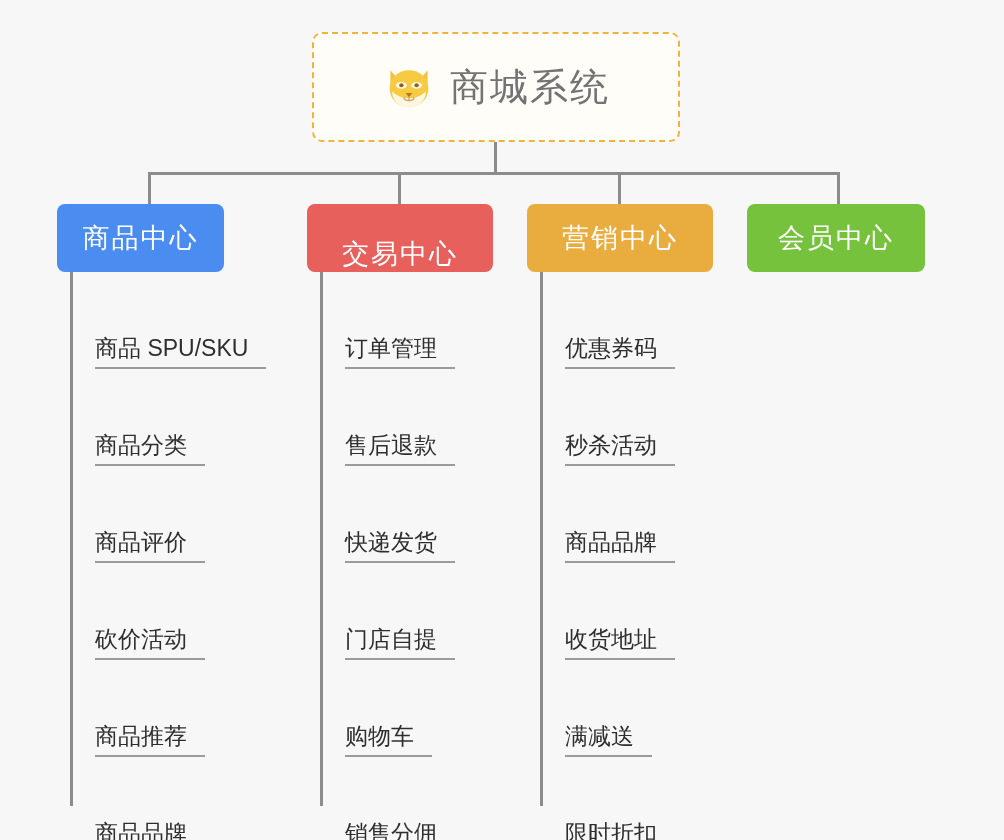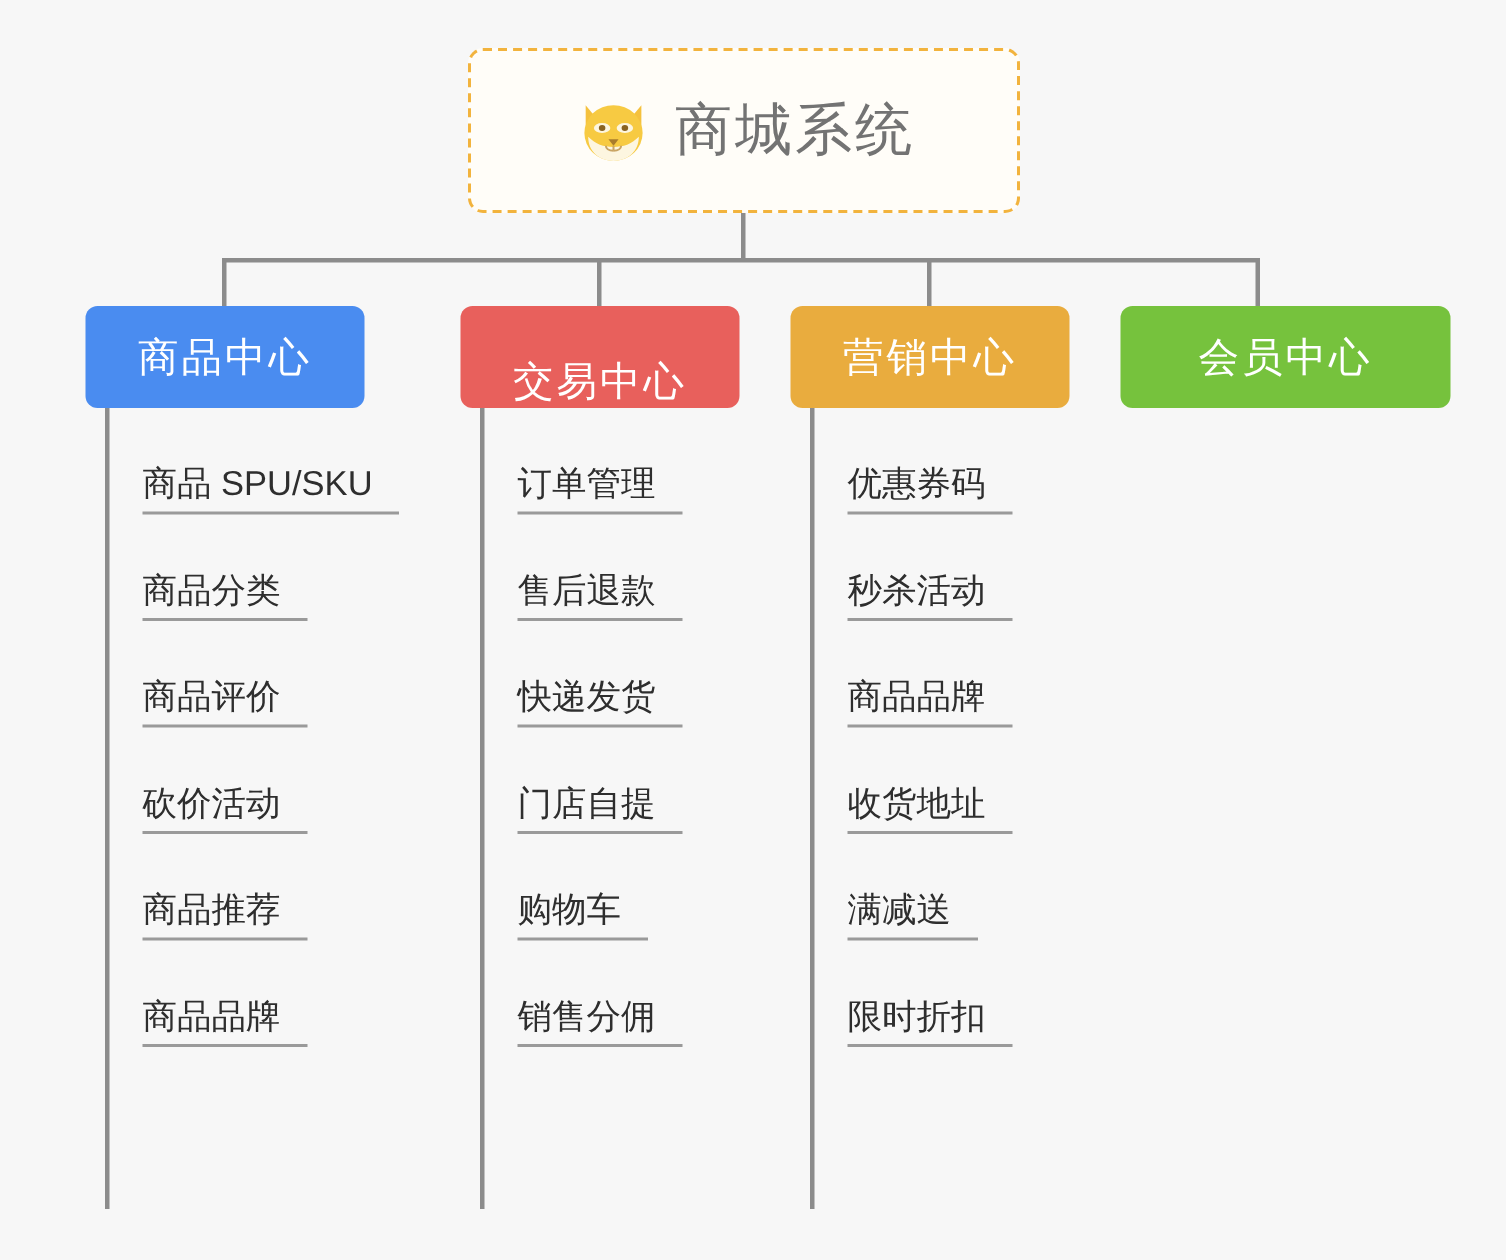--- a/index.html
+++ b/index.html
@@ -82,46 +82,46 @@
   }
   .leaf-stem {
     position: absolute;
     left: 13px;
     top: 0;
     width: 3px;
     background: #8c8c8c;
   }
   .leaf {
     position: relative;
-    height: 71px;
+    height: 97px;
     box-sizing: border-box;
     display: flex;
     align-items: flex-end;
     padding-left: 42px;
   }
   .leaf-label {
     font-size: 23px;
     color: #2e2e2e;
     white-space: nowrap;
     line-height: 1.1;
     padding-bottom: 6px;
     border-bottom: 2px solid #9a9a9a;
     padding-right: 18px;
     margin-left: -4px;
   }
 
   
   #col-0 { left: 57px; }
-  #col-0 .cat-header { width: 186px; }
+  #col-0 .cat-header { width: 167px; }
   #col-1 { left: 307px; }
   #col-1 .cat-header { width: 186px; }
   #col-2 { left: 527px; }
   #col-2 .cat-header { width: 186px; text-align: right; }
   #col-3 { left: 747px; }
-  #col-3 .cat-header { width: 220px; }
+  #col-3 .cat-header { width: 178px; }
 </style>
 </head>
 <body>
 
 <div id="canvas">
 
   <div class="root-node">
     <svg class="shiba-icon" viewBox="0 0 64 64">
       <path d="M10 12 L10 30 L20 24 Z" fill="#f5c13d"></path>
       <path d="M54 12 L54 30 L44 24 Z" fill="#f5c13d"></path>

